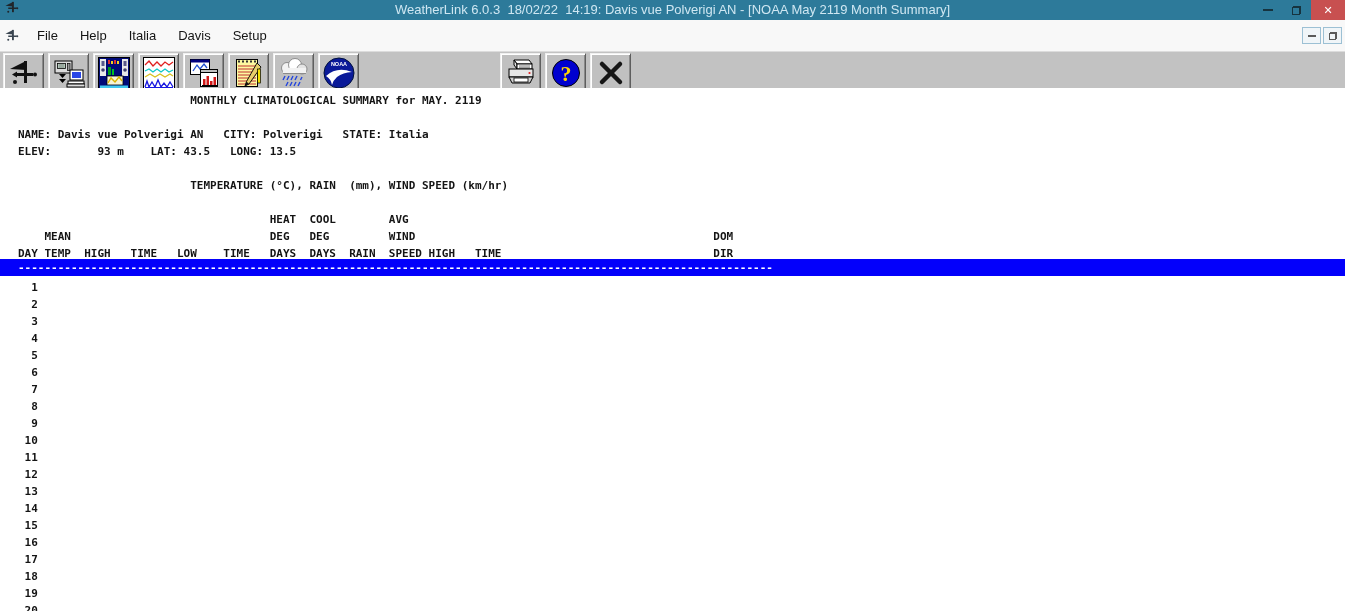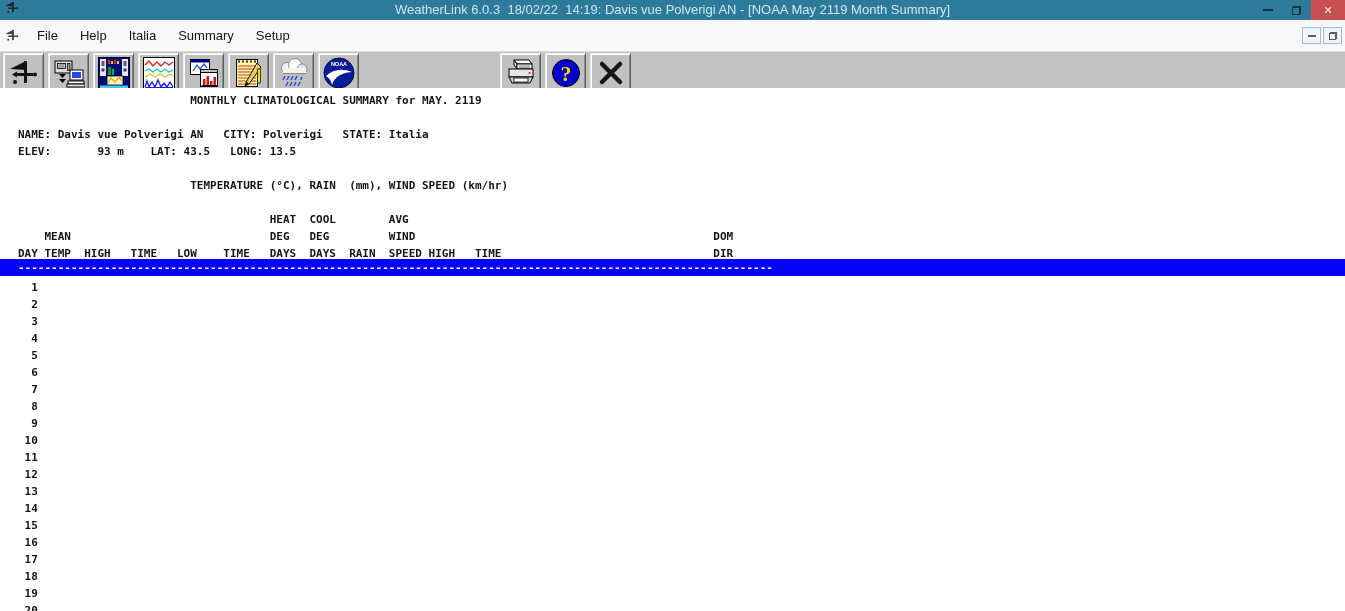--- a/index.html
+++ b/index.html
@@ -114,21 +114,21 @@
   <svg class="app-icon" viewBox="0 0 16 16">
     <polygon points="1,6 9,2 9,7" fill="#3a4550"></polygon>
     <rect x="8" y="2" width="2" height="11" fill="#3a4550"></rect>
     <rect x="4" y="8" width="9" height="1.6" fill="#3a4550"></rect>
     <circle cx="13.6" cy="8.8" r="1.1" fill="#3a4550"></circle>
     <circle cx="4" cy="12.5" r="1.1" fill="#3a4550"></circle>
   </svg>
   <span class="menu-item">File</span>
   <span class="menu-item">Help</span>
   <span class="menu-item">Italia</span>
-  <span class="menu-item">Summary</span>
+  <span class="menu-item">Davis</span>
   <span class="menu-item">Setup</span>
   <div class="mdi-btns">
     <div class="mdi-btn">
         <span class="min-glyph"></span>
       </div>
     <div class="mdi-btn">
       <span class="mdi-restore">
           <span class="back"></span>
           <span class="front"></span>
         </span>

